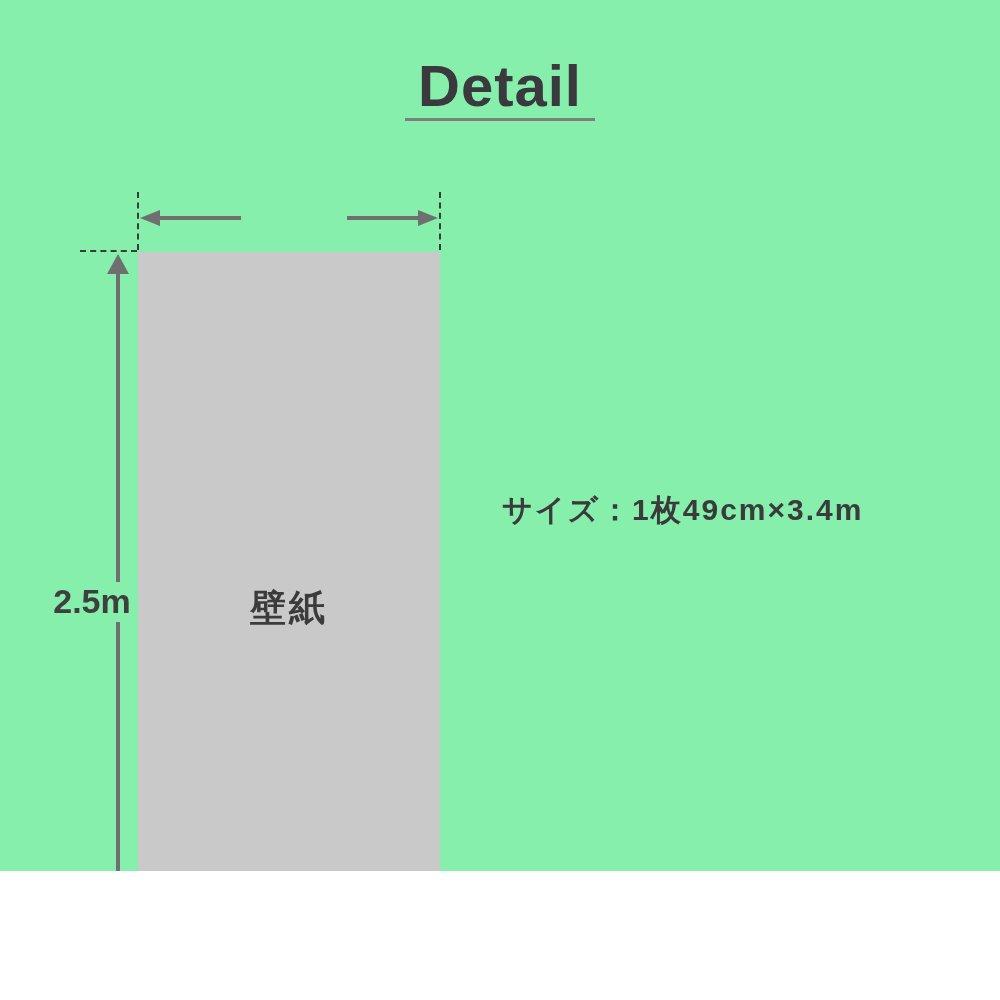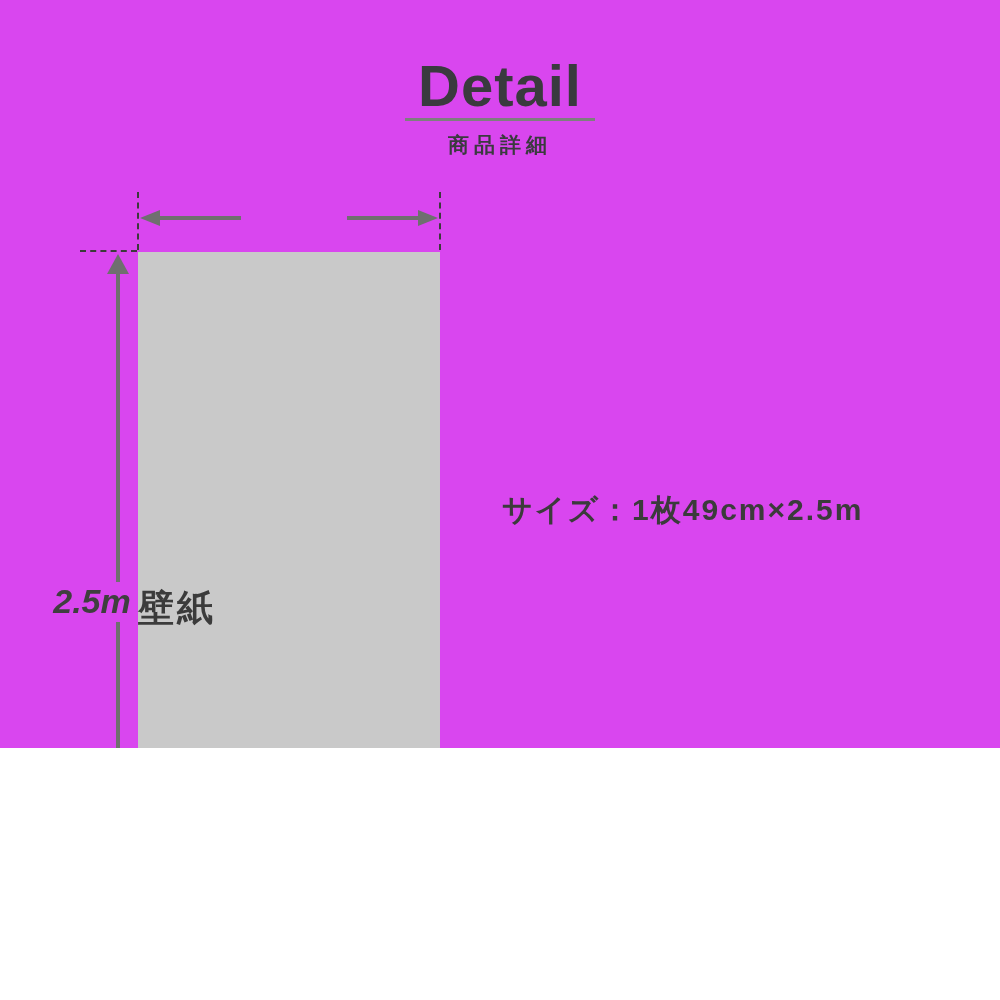--- a/index.html
+++ b/index.html
@@ -4,22 +4,22 @@
 <style>
   html, body {
     margin: 0;
     padding: 0;
     background: #ffffff;
     font-family: "Liberation Sans", "DejaVu Sans", sans-serif;
   }
   .canvas {
     position: relative;
     width: 1000px;
-    height: 748px;
-    background: #d946ef;
+    height: 871px;
+    background: #86efac;
     overflow: hidden;
   }
 
   
   .title {
     position: absolute;
     left: 0;
     top: 52px;
     width: 1000px;
     text-align: center;
@@ -51,20 +51,21 @@
   
   .sheet {
     position: absolute;
     left: 138px;
     top: 252px;
     width: 302px;
     height: 698px;
     background: #c9c9c9;
     display: flex;
     align-items: center;
+    justify-content: center;
   }
   .sheet-label {
     font-size: 36px;
     font-weight: 600;
     letter-spacing: 3px;
     color: #3b3b3b;
     padding-top: 14px;
   }
 
   
@@ -103,21 +104,21 @@
 
   
   .dim-label {
     position: absolute;
     color: #3f3f3f;
     font-size: 34px;
     font-weight: 600;
     text-align: center;
   }
   .width-label { left: 238px; top: 199px; width: 110px; }
-  .height-label { left: 52px; top: 582px; width: 80px; height: 38px; line-height: 38px; font-style: italic; }
+  .height-label { left: 52px; top: 582px; width: 80px; height: 38px; line-height: 38px; }
 
   
   .dash-v {
     position: absolute;
     width: 0;
     border-left: 2px dashed #3b3b3b;
     top: 192px;
     height: 58px;
   }
   .dash-v-left { left: 137px; }
@@ -145,21 +146,20 @@
   .spec-size { top: 490px; }
   .spec-material { top: 542px; }
 </style>
 </head>
 <body>
 
 <div class="canvas">
 
   <div class="title">Detail</div>
   <div class="title-underline"></div>
-  <div class="subtitle">商品詳細</div>
 
   <div class="sheet">
     <span class="sheet-label">壁紙</span>
   </div>
 
   <div class="arrowhead arrow-left"></div>
   <div class="dim-line h-line-1"></div>
   <div class="dim-line h-line-2"></div>
   <div class="arrowhead arrow-right"></div>
 
@@ -167,15 +167,15 @@
   <div class="dim-line v-line-1"></div>
   <div class="dim-label height-label">2.5m</div>
   <div class="dim-line v-line-2"></div>
   <div class="arrowhead arrow-down"></div>
 
   <div class="dash-v dash-v-left"></div>
   <div class="dash-v dash-v-right"></div>
   <div class="dash-h dash-h-top"></div>
   <div class="dash-h dash-h-bottom"></div>
 
-  <div class="spec-line spec-size">サイズ：1枚49cm×2.5m</div>
+  <div class="spec-line spec-size">サイズ：1枚49cm×3.4m</div>
 
 </div>
 
 </body></html>

